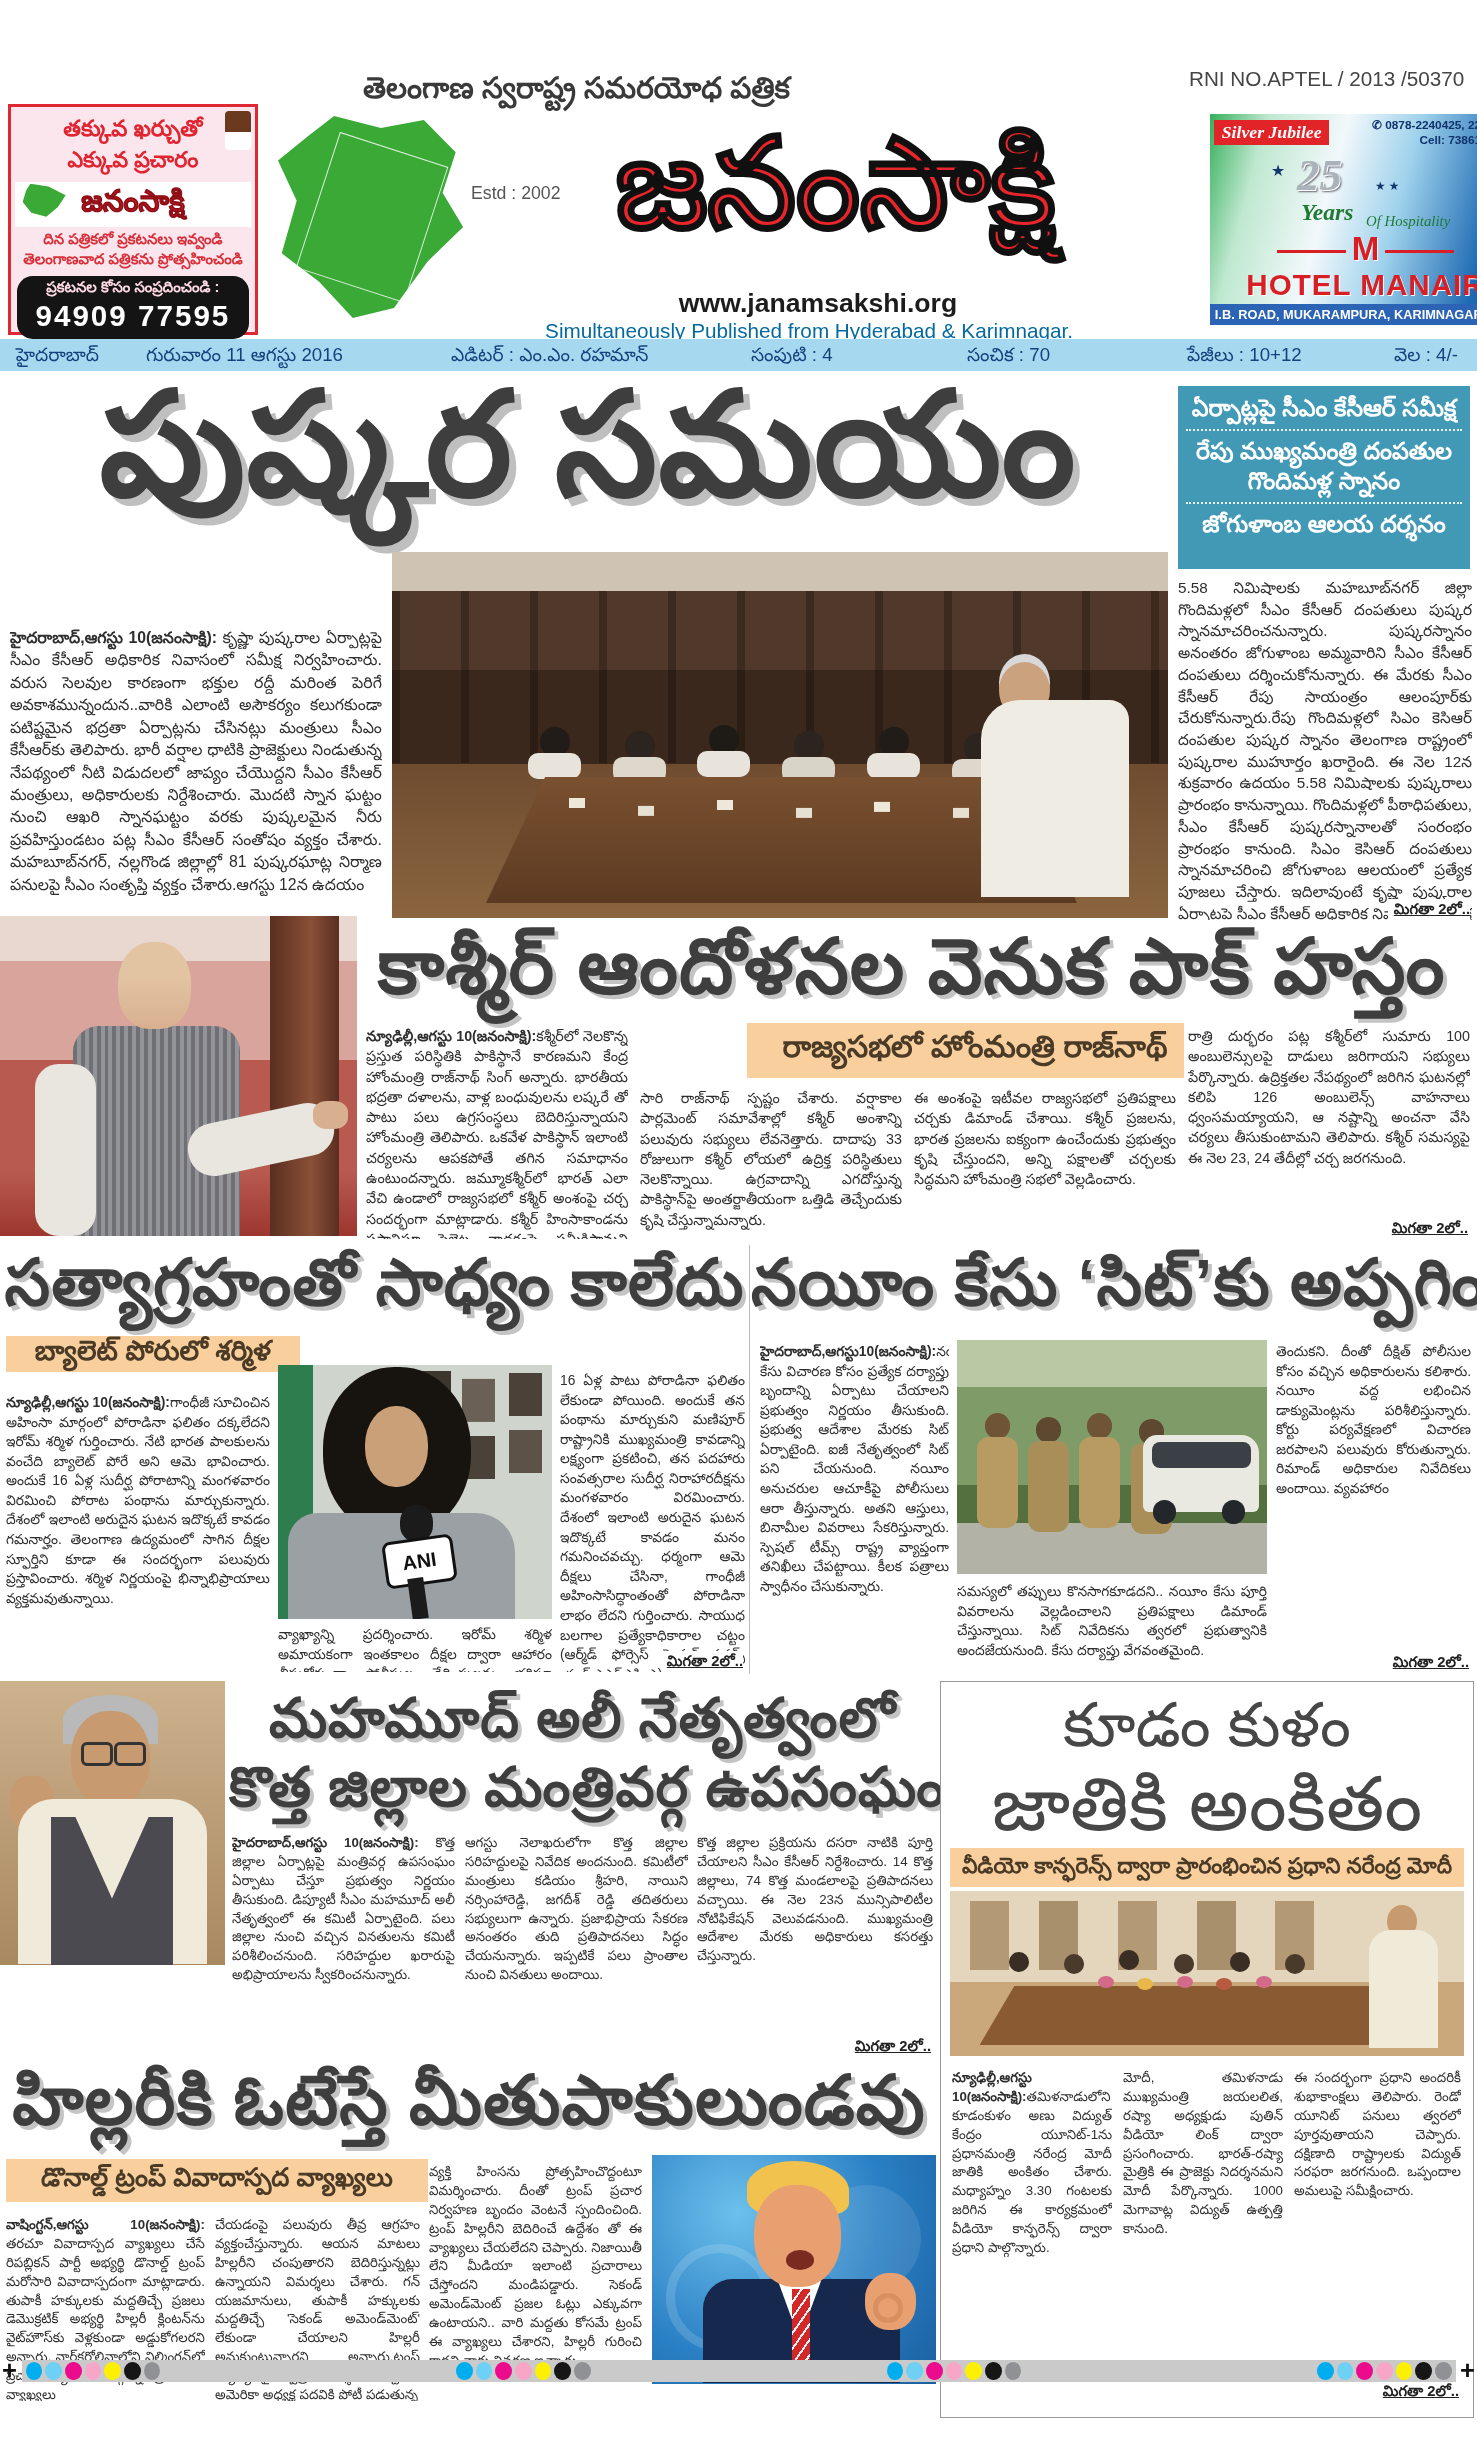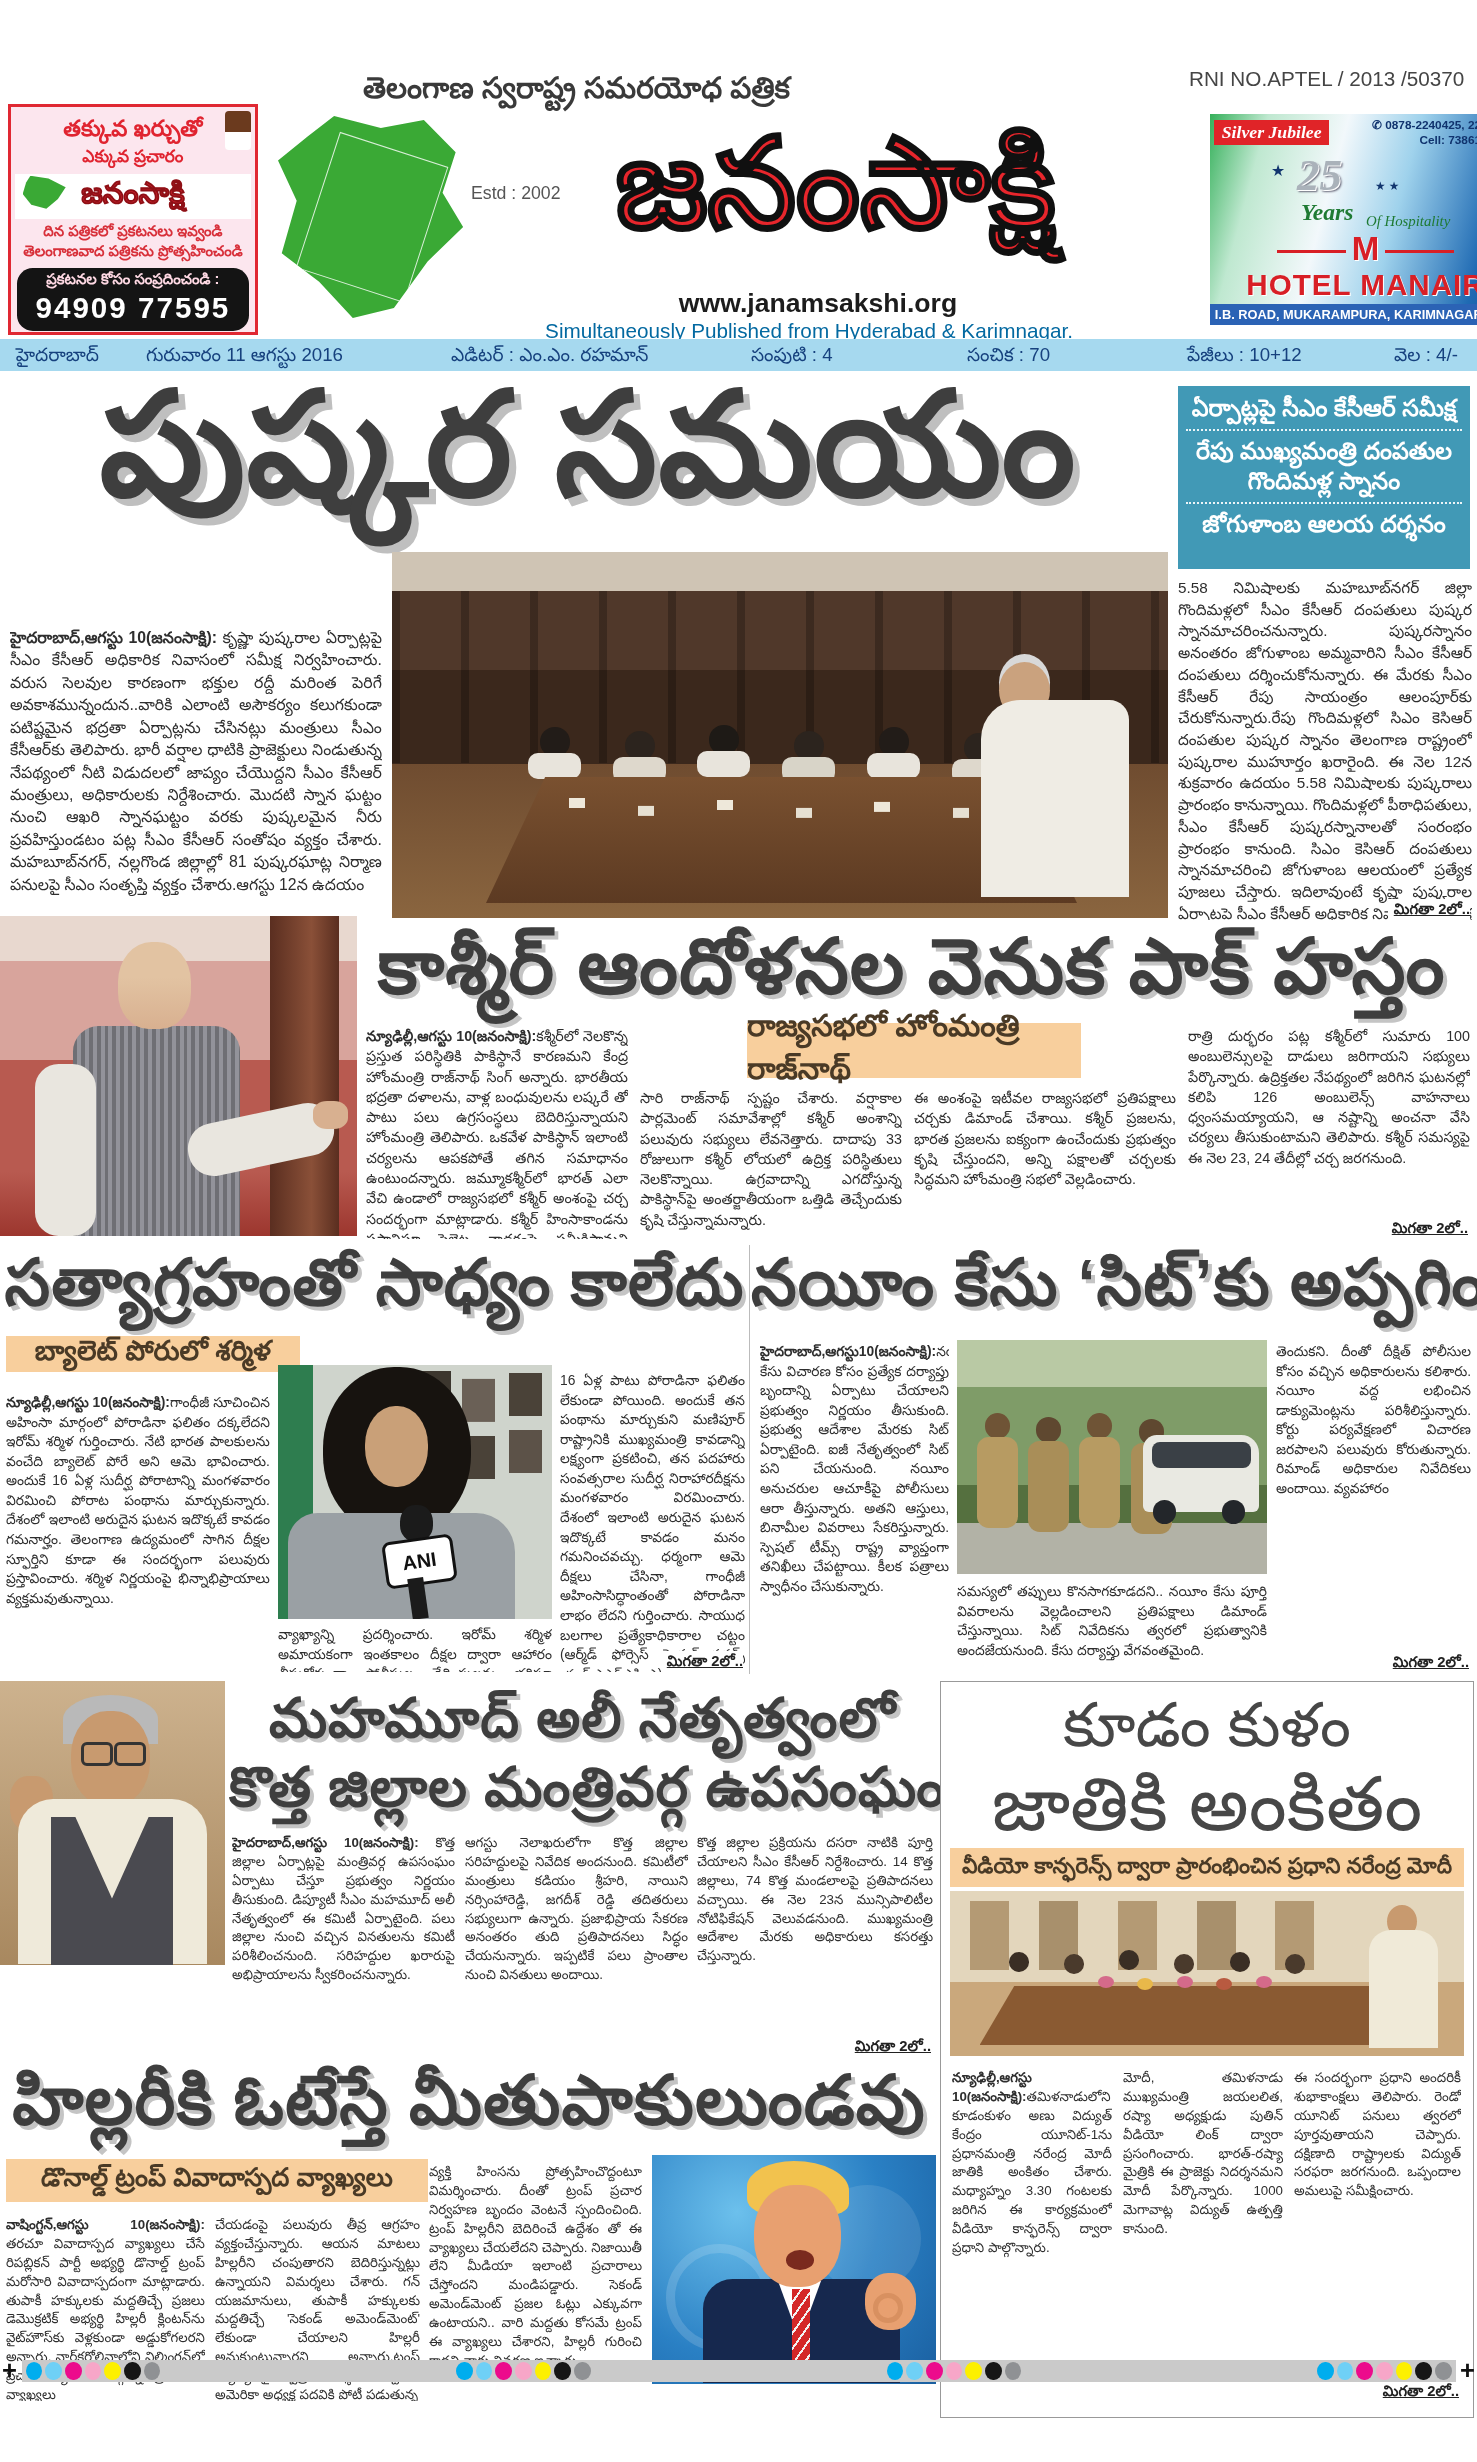--- a/index.html
+++ b/index.html
@@ -8,21 +8,21 @@
   .abs{position:absolute;}
   .just{text-align:justify;line-height:1.42;overflow:hidden;position:absolute;}
   .lead-in{font-weight:bold;}
   .more{position:absolute;right:2px;bottom:0;background:#fff;padding-left:5.9px;font-weight:bold;font-size:14.8px;color:#222;text-decoration:underline;}
   .headline{font-weight:bold;color:#3e3e3e;text-shadow:3.9px 3.9px 0 #c4c4c4;letter-spacing:1px;white-space:nowrap;}
   .subhead{background:#f8cf9d;color:#4a3a26;font-weight:bold;display:flex;align-items:center;justify-content:center;}
 
   
   .left-ad{left:7.9px;top:104px;width:250px;height:231px;background:#fce6ee;border:3px solid #e02832;box-sizing:border-box;text-align:center;}
   .left-ad .l1{color:#e02430;font-weight:bold;font-size:22.7px;margin-top:7.9px;}
-  .left-ad .l2{color:#e02430;font-weight:bold;font-size:17px;}
+  .left-ad .l2{color:#e02430;font-weight:bold;font-size:22px;}
   .left-ad .brandstrip{background:#fff;margin:3.9px 3.9px;padding:2px 0;position:relative;}
   .left-ad .minimap{position:absolute;left:7.9px;top:2px;width:43px;height:33px;background:#3aa935;clip-path:polygon(18% 0,60% 8%,100% 35%,82% 70%,55% 100%,20% 88%,0 55%,8% 20%);}
   .left-ad .brand{color:#e02430;font-weight:bold;font-size:29.6px;-webkit-text-stroke:1px #8e1016;}
   .left-ad .l3{color:#d8303a;font-size:14.8px;font-weight:bold;margin-top:2px;}
   .left-ad .l4{color:#d8303a;font-size:14.8px;font-weight:bold;}
   .left-ad .contact{background:#141414;border-radius:15.8px;margin:4.9px 5.9px 0 5.9px;padding:3.9px 2px 5.9px 2px;}
   .left-ad .c1{color:#ffd9e4;font-size:14.8px;font-weight:bold;}
   .left-ad .c2{color:#fff;font-size:29.6px;font-weight:bold;letter-spacing:2px;}
   .mascot{position:absolute;right:3.9px;top:3.9px;width:25.6px;height:39px;background:linear-gradient(180deg,#6b3a1e 0 55%,#fff 55% 100%);border-radius:3.9px;}
   .tagline{left:363px;top:71px;font-size:29.6px;font-weight:bold;color:#3a3a3a;}
@@ -116,21 +116,21 @@
   .ph-trump .face{position:absolute;left:102px;top:29.6px;width:87px;height:102px;border-radius:46%;background:#e8a070;}
   .ph-trump .mouth{position:absolute;left:134px;top:95px;width:27.6px;height:19.7px;border-radius:50%;background:#7a2a1e;}
   .ph-trump .suit{position:absolute;left:51px;top:124px;width:197px;height:104px;background:#16284e;border-radius:29.6px 29.6px 0 0;}
   .ph-trump .shirt{position:absolute;left:126px;top:126px;width:43px;height:59px;background:#fff;clip-path:polygon(0 0,100% 0,50% 100%);}
   .ph-trump .tie{position:absolute;left:140px;top:134px;width:17.7px;height:91px;background:repeating-linear-gradient(125deg,#d42828 0 6.9px,#f2f2f2 6.9px 8.9px);}
   .ph-trump .hand{position:absolute;left:213px;top:118px;width:51px;height:57px;border-radius:45%;background:#e8a070;}
   .ph-trump .ok{position:absolute;left:221px;top:138px;width:19.7px;height:19.7px;border:5.9px solid #d89060;border-radius:50%;}
 
   
   .kash-headline{left:345px;top:922px;width:1133px;font-size:77px;text-align:center;}
-  .kash-sub{left:747px;top:1023px;width:334px;height:55px;font-size:30.5px;}
+  .kash-sub{left:747px;top:1023px;width:418px;height:55px;font-size:30.5px;padding-left:19px;}
   .kc{font-size:14.3px;}
 
   
   .sh-headline{left:0;top:1245px;width:749px;font-size:65px;text-align:center;}
   .sh-sub{left:5.9px;top:1336px;width:294px;height:36px;font-size:27.6px;}
   .vrule{position:absolute;background:#bbb;width:1px;}
   .nm-headline{left:751px;top:1245px;width:727px;font-size:65px;text-align:center;}
 
   
   .cab-h1{left:229px;top:1686px;width:707px;font-size:55px;text-align:center;}

